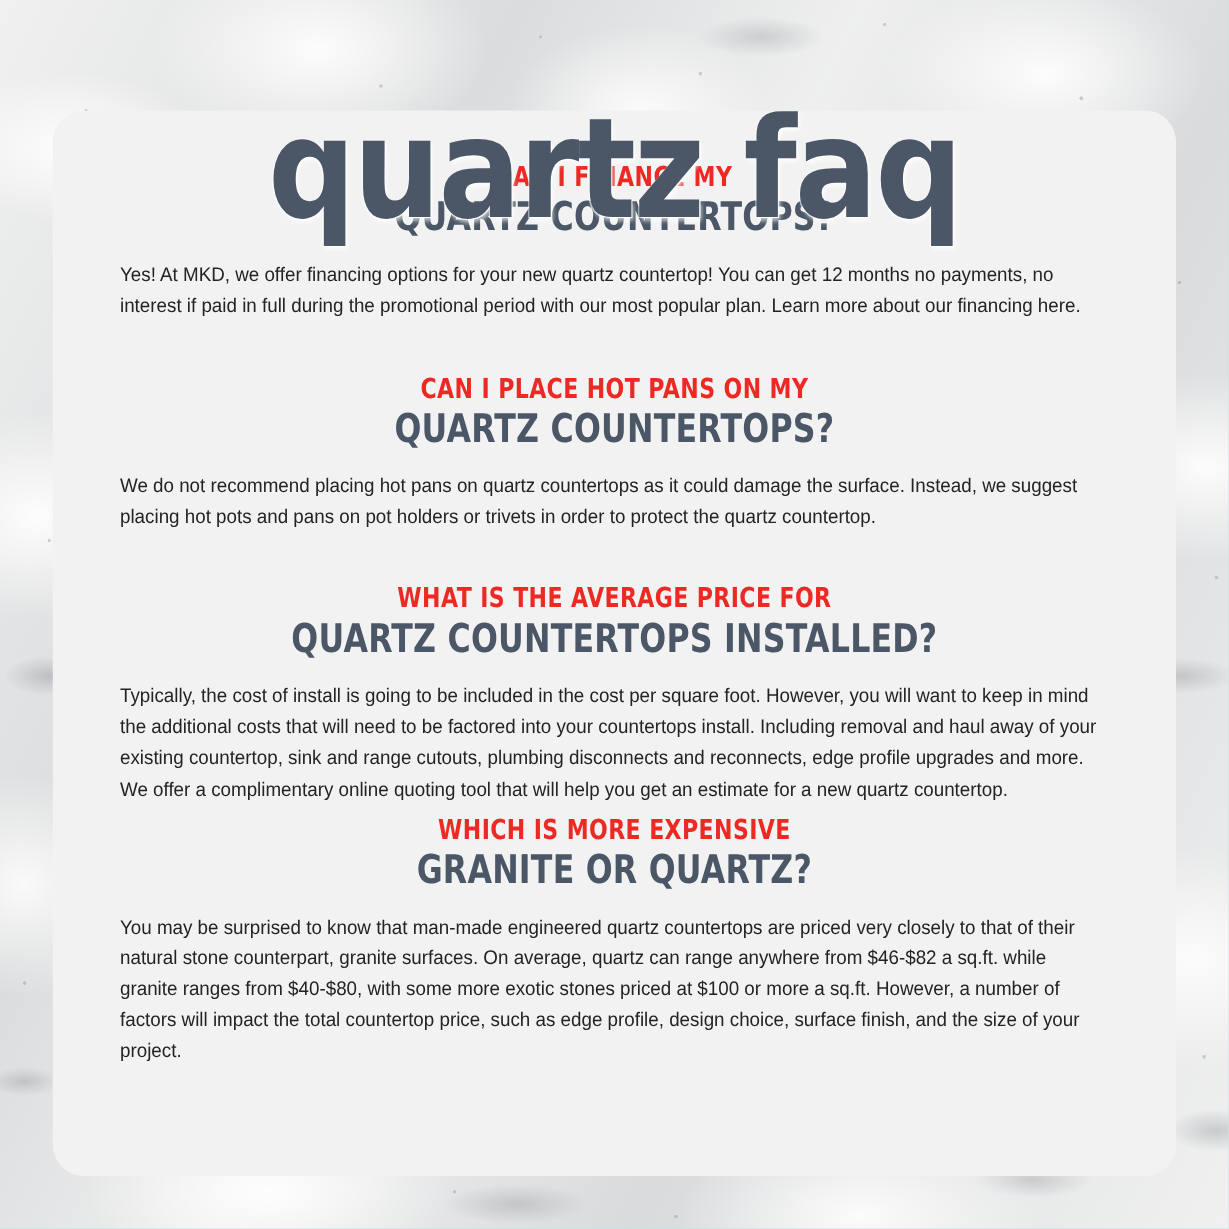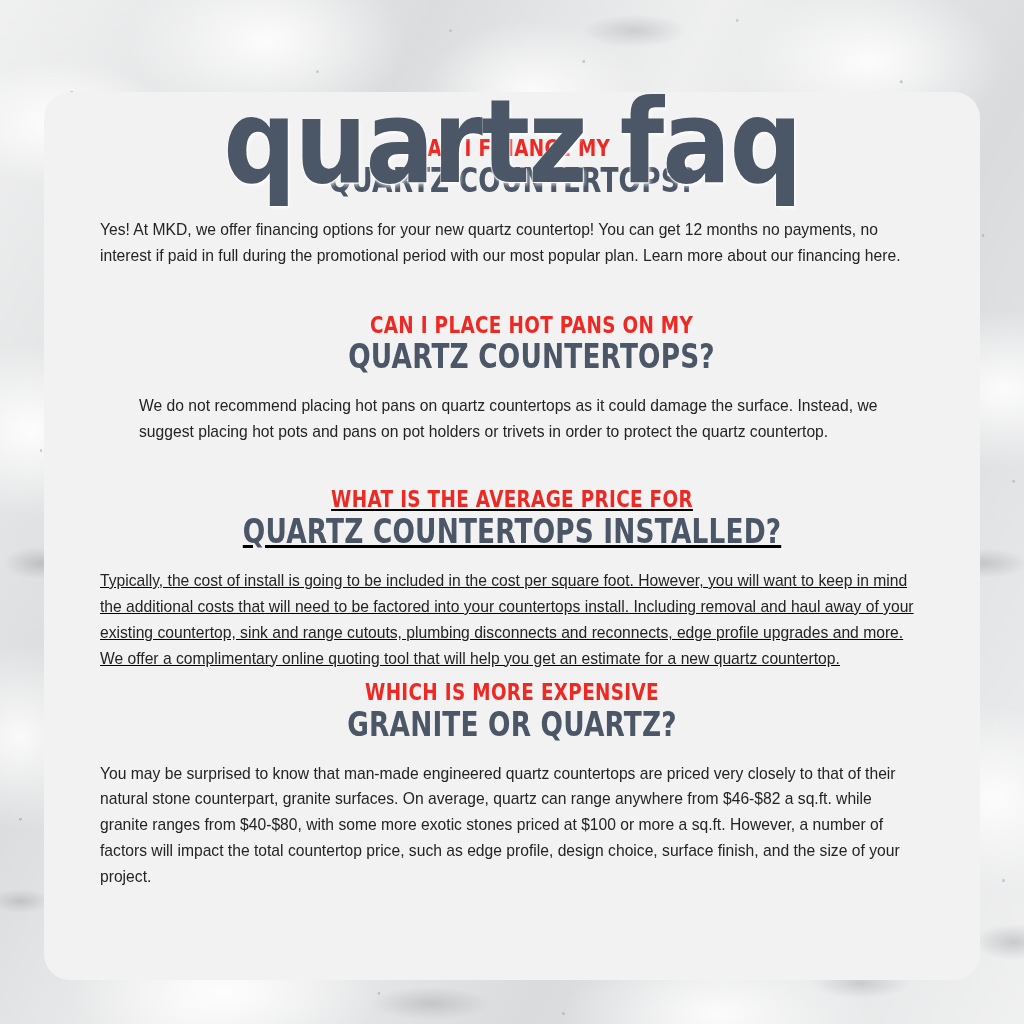--- a/index.html
+++ b/index.html
@@ -150,22 +150,22 @@
     line-height: 1.58;
     text-align: left;
     margin: 17px 0 0 0;
     transform: scaleX(0.955);
     transform-origin: 0 0;
     width: 104.7%;
   }
 
   
   .faq-item.i0 { margin-top: 0px;  }
-  .faq-item.i1 { margin-top: 44px; margin-left: 39px; }
-  .faq-item.i2 { margin-top: 42px; text-decoration: underline; }
+  .faq-item.i1 { margin-top: 44px; }
+  .faq-item.i2 { margin-top: 42px; }
   .faq-item.i3 { }
 </style>
 </head>
 <body>
 
 <div id="page">
 
   <div id="marble"></div>
   <div id="speckle"></div>
 

